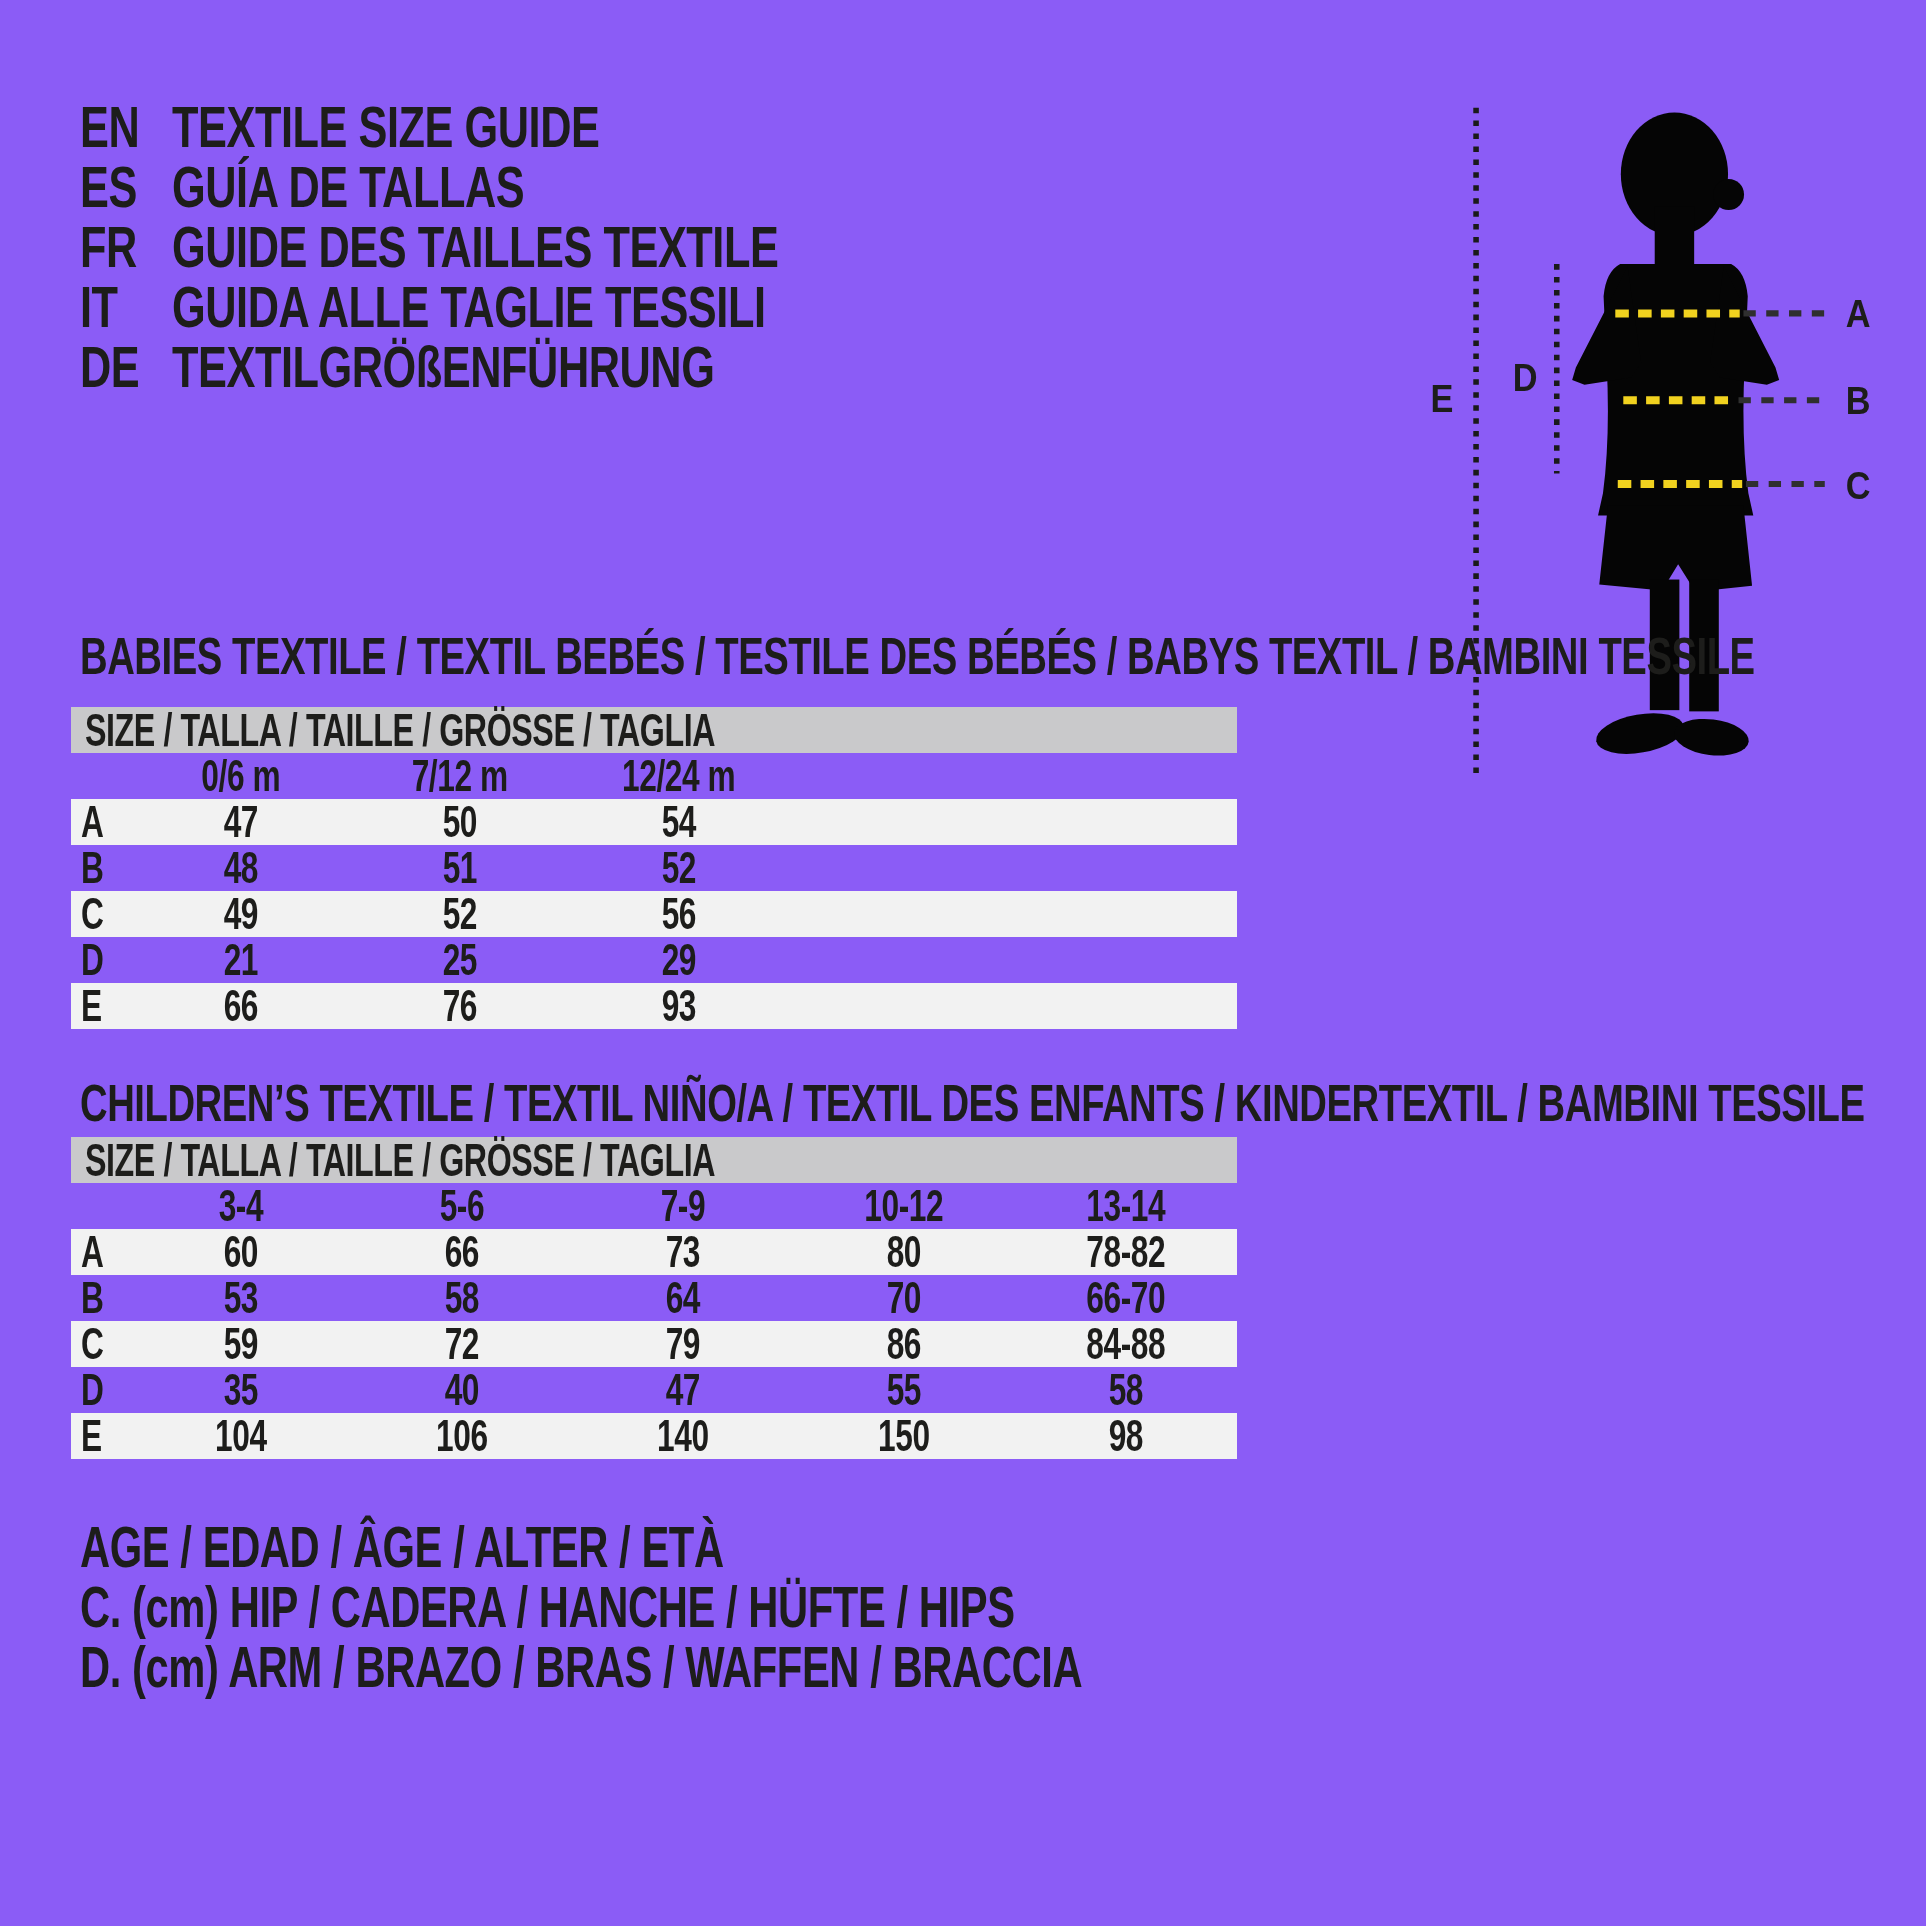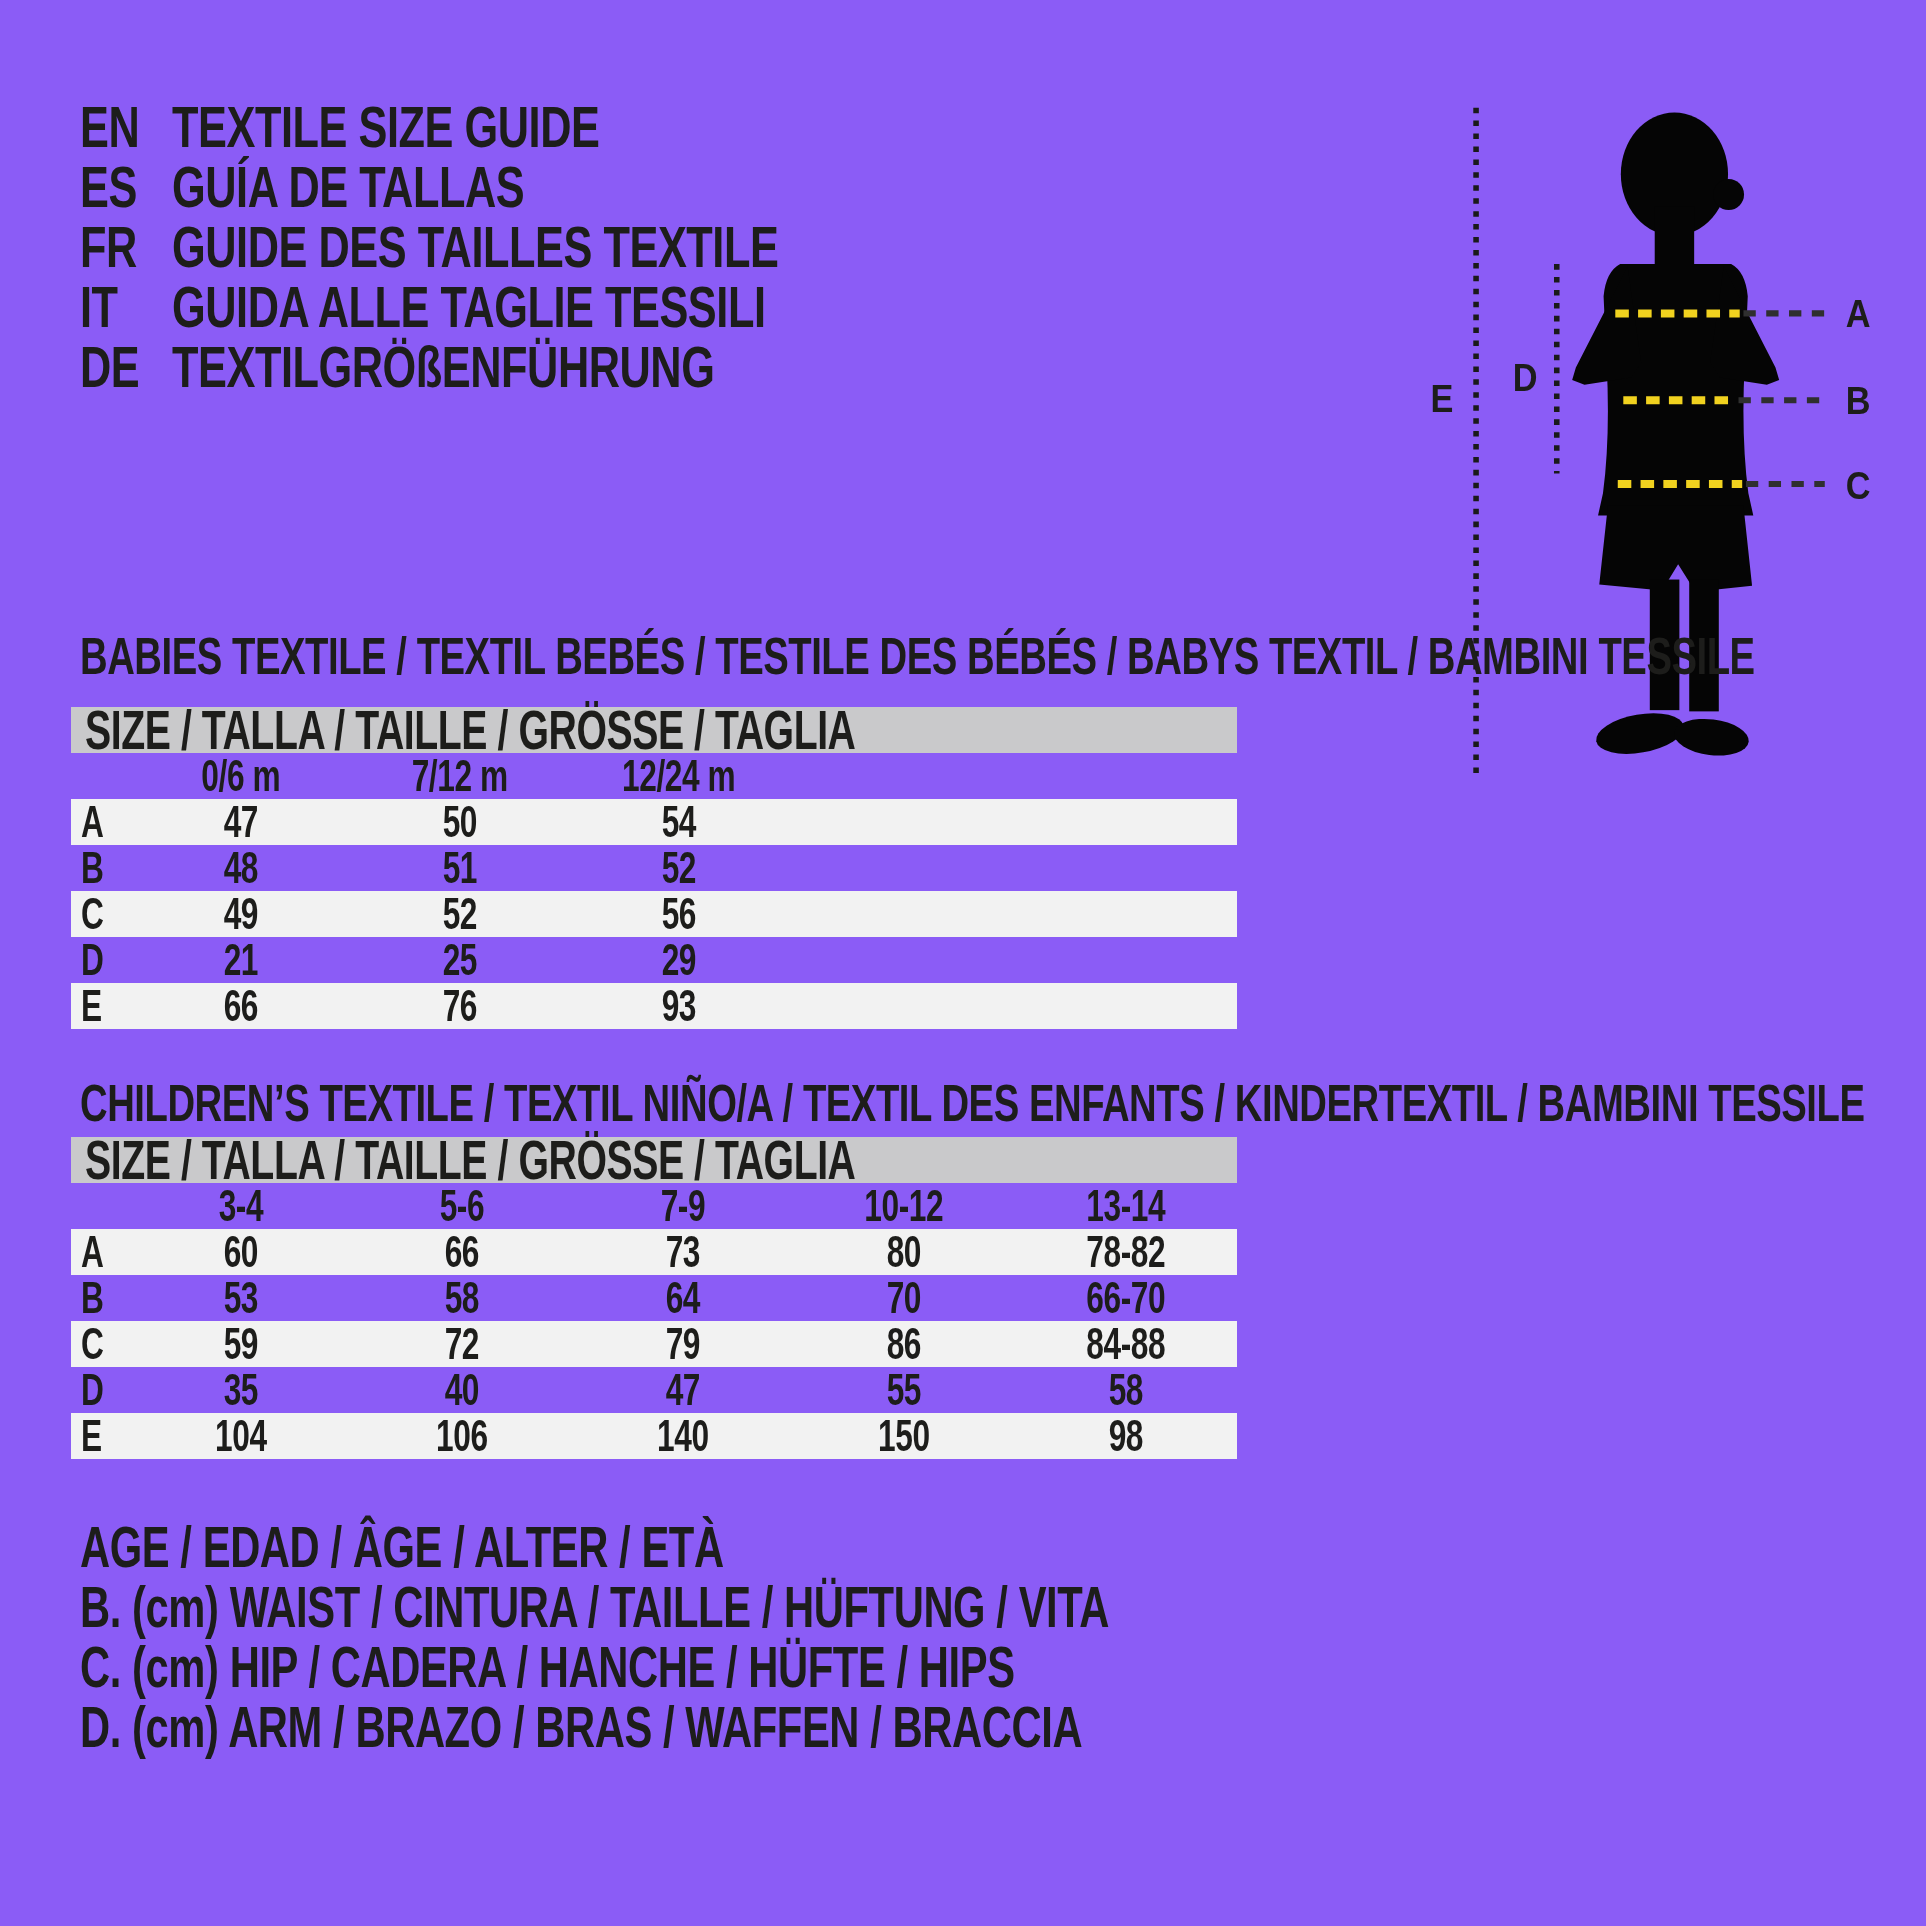--- a/index.html
+++ b/index.html
@@ -52,21 +52,21 @@
   #children-title{top:1077px;}
 
   
   .size-table{position:absolute;left:71px;width:1166px;}
   #babies-table{top:707px;}
   #children-table{top:1137px;}
   .size-bar{
     height:46px;line-height:46px;
     background:#c9c9cb;
     padding-left:13.6px;box-sizing:border-box;
-    font-size:56px;
+    font-size:46px;
   }
   .size-bar .cond{transform:scaleX(0.70);}
   .t-grid{display:grid;height:46px;line-height:46px;}
   .babies-grid{grid-template-columns:60px 219px 219px 219px 1fr;}
   .children-grid{grid-template-columns:59px 221px 221px 221px 221px 223px;}
   .t-row.alt{background:#f2f2f2;}
   .cell{font-size:44px;text-align:center;}
   .cell .cond{transform:scaleX(0.72);transform-origin:50% 50%;}
   .cell.letter{text-align:left;padding-left:10px;}
   .cell.letter .cond{transform-origin:0 50%;}
@@ -248,19 +248,18 @@
       <div class="cell"><span class="cond center">104</span></div>
       <div class="cell"><span class="cond center">106</span></div>
       <div class="cell"><span class="cond center">140</span></div>
       <div class="cell"><span class="cond center">150</span></div>
       <div class="cell"><span class="cond center">98</span></div>
     </div>
   </div>
 
   <div id="legend-block">
     <div class="legend-line"><span class="cond">AGE / EDAD / ÂGE / ALTER / ETÀ</span></div>
-    <div class="legend-line"><span class="cond">B. (cm) WAIST / CINTURA / TAILLE / HÜFTUNG / VITA</span></div>
     <div class="legend-line"><span class="cond">C. (cm) HIP / CADERA / HANCHE / HÜFTE / HIPS</span></div>
     <div class="legend-line"><span class="cond">D. (cm) ARM / BRAZO / BRAS / WAFFEN / BRACCIA</span></div>
   </div>
 
 </div>
 
 
 </body></html>

